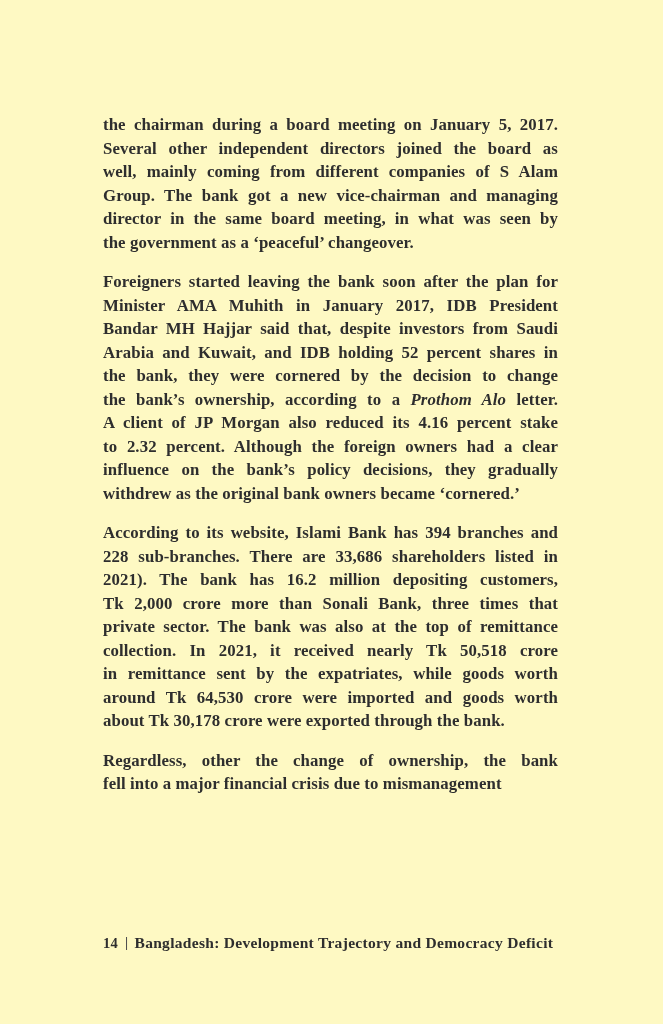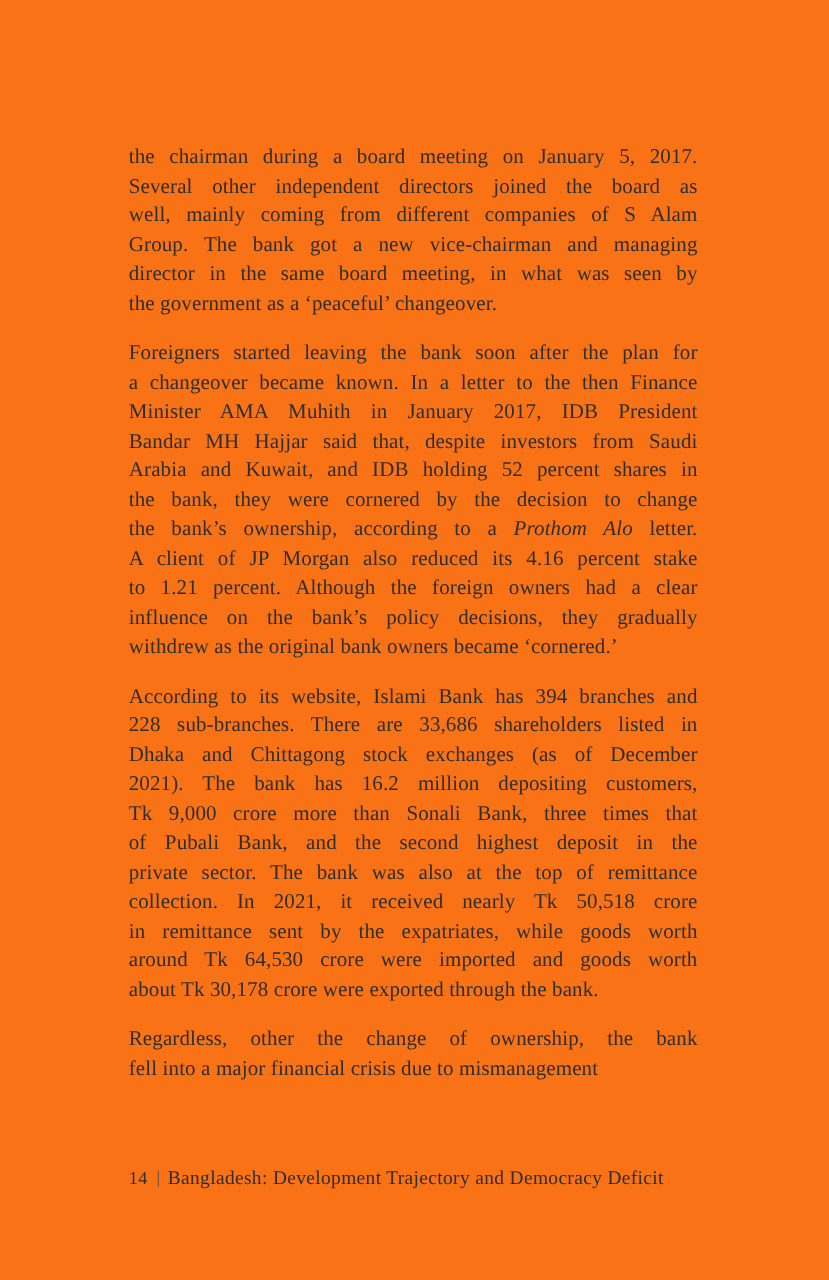--- a/index.html
+++ b/index.html
@@ -11,21 +11,22 @@
     height: 1024px;
     position: relative;
     background: #ffffff;
     font-family: "Liberation Serif", "DejaVu Serif", serif;
     color: #2e2e2e;
     overflow: hidden;
   }
   .page {
     position: absolute;
     inset: 0;
-    background: #f97316;
+    background: #fef9c3;
+    font-weight: bold;
   }
   .text-block {
     position: absolute;
     left: 103px;
     top: 113px;
     width: 455px;
   }
   .paragraph {
     margin: 0 0 16px 0;
   }
@@ -75,38 +76,35 @@
       <div class="paragraph">
         <div class="line">the chairman during a board meeting on January 5, 2017.</div>
         <div class="line">Several other independent directors joined the board as</div>
         <div class="line">well, mainly coming from different companies of S Alam</div>
         <div class="line">Group. The bank got a new vice-chairman and managing</div>
         <div class="line">director in the same board meeting, in what was seen by</div>
         <div class="line last">the government as a ‘peaceful’ changeover.</div>
       </div>
       <div class="paragraph">
         <div class="line">Foreigners started leaving the bank soon after the plan for</div>
-        <div class="line">a changeover became known. In a letter to the then Finance</div>
         <div class="line">Minister AMA Muhith in January 2017, IDB President</div>
         <div class="line">Bandar MH Hajjar said that, despite investors from Saudi</div>
         <div class="line">Arabia and Kuwait, and IDB holding 52 percent shares in</div>
         <div class="line">the bank, they were cornered by the decision to change</div>
         <div class="line"><span>the bank’s ownership, according to a </span><span class="italic">Prothom Alo</span><span> letter.</span></div>
         <div class="line">A client of JP Morgan also reduced its 4.16 percent stake</div>
-        <div class="line">to 1.21 percent. Although the foreign owners had a clear</div>
+        <div class="line">to 2.32 percent. Although the foreign owners had a clear</div>
         <div class="line">influence on the bank’s policy decisions, they gradually</div>
         <div class="line last">withdrew as the original bank owners became ‘cornered.’</div>
       </div>
       <div class="paragraph">
         <div class="line">According to its website, Islami Bank has 394 branches and</div>
         <div class="line">228 sub-branches. There are 33,686 shareholders listed in</div>
-        <div class="line">Dhaka and Chittagong stock exchanges (as of December</div>
         <div class="line">2021). The bank has 16.2 million depositing customers,</div>
-        <div class="line">Tk 9,000 crore more than Sonali Bank, three times that</div>
-        <div class="line">of Pubali Bank, and the second highest deposit in the</div>
+        <div class="line">Tk 2,000 crore more than Sonali Bank, three times that</div>
         <div class="line">private sector. The bank was also at the top of remittance</div>
         <div class="line">collection. In 2021, it received nearly Tk 50,518 crore</div>
         <div class="line">in remittance sent by the expatriates, while goods worth</div>
         <div class="line">around Tk 64,530 crore were imported and goods worth</div>
         <div class="line last">about Tk 30,178 crore were exported through the bank.</div>
       </div>
       <div class="paragraph">
         <div class="line">Regardless, other the change of ownership, the bank</div>
         <div class="line last">fell into a major financial crisis due to mismanagement</div>
       </div>

